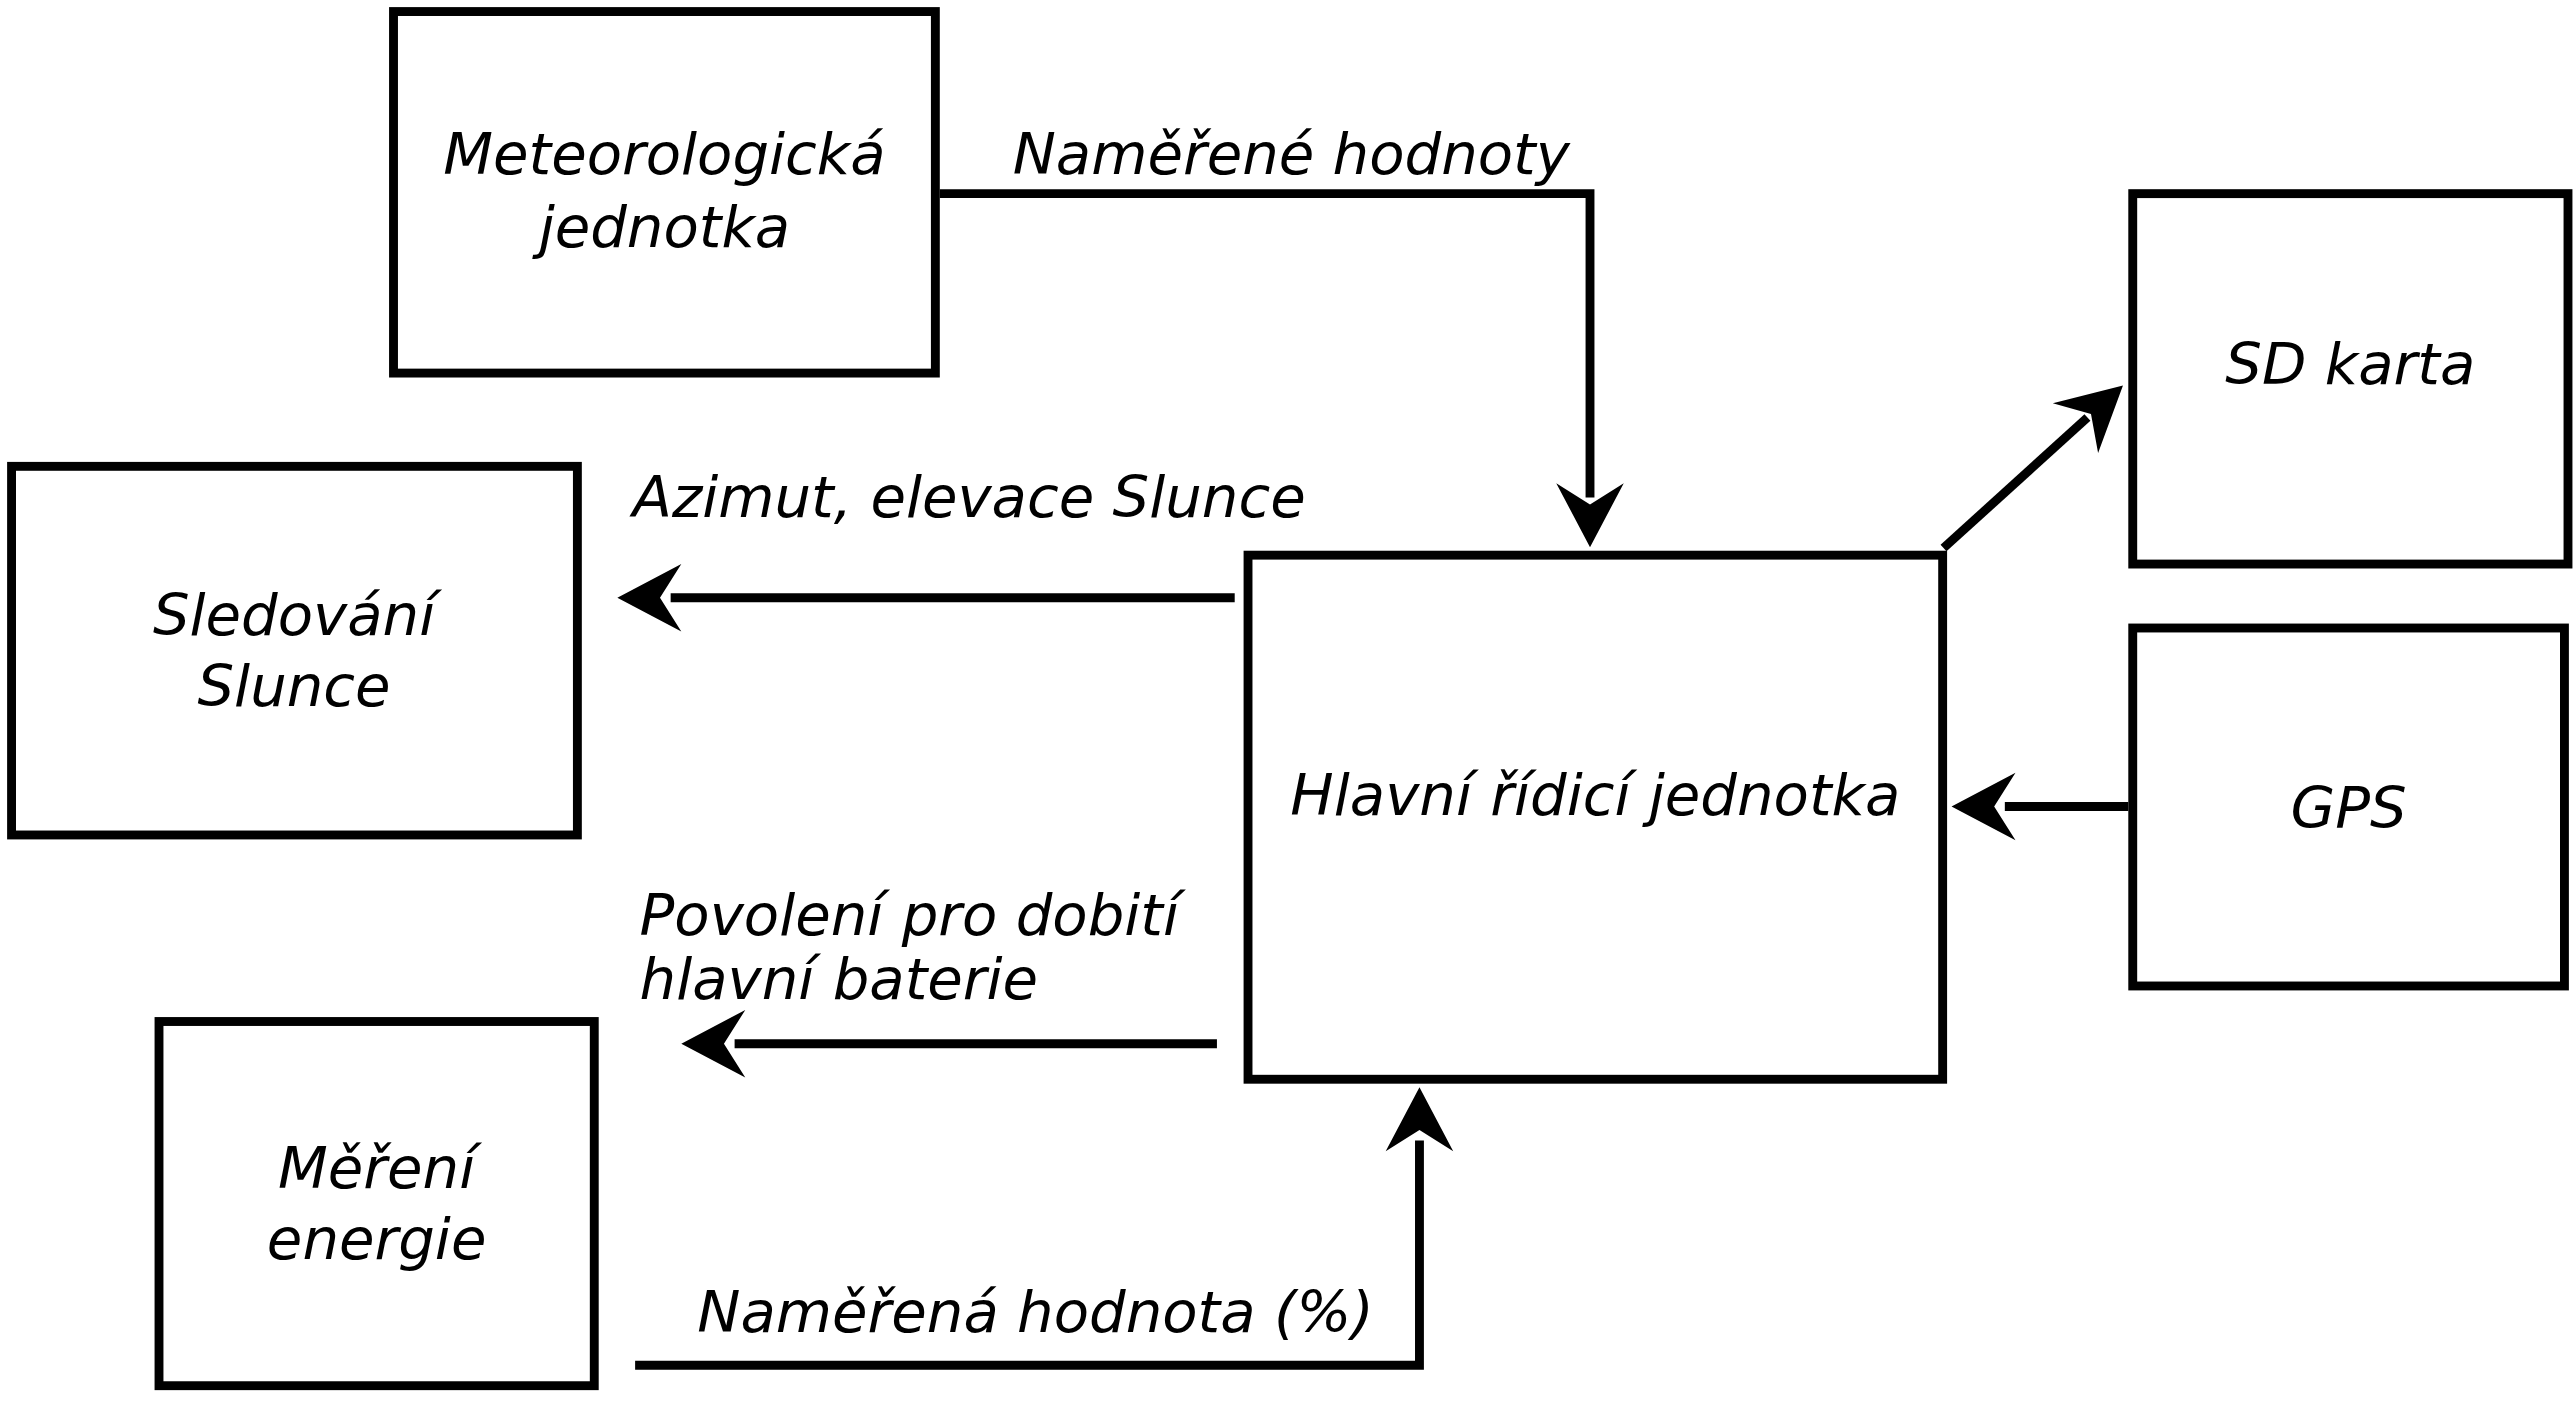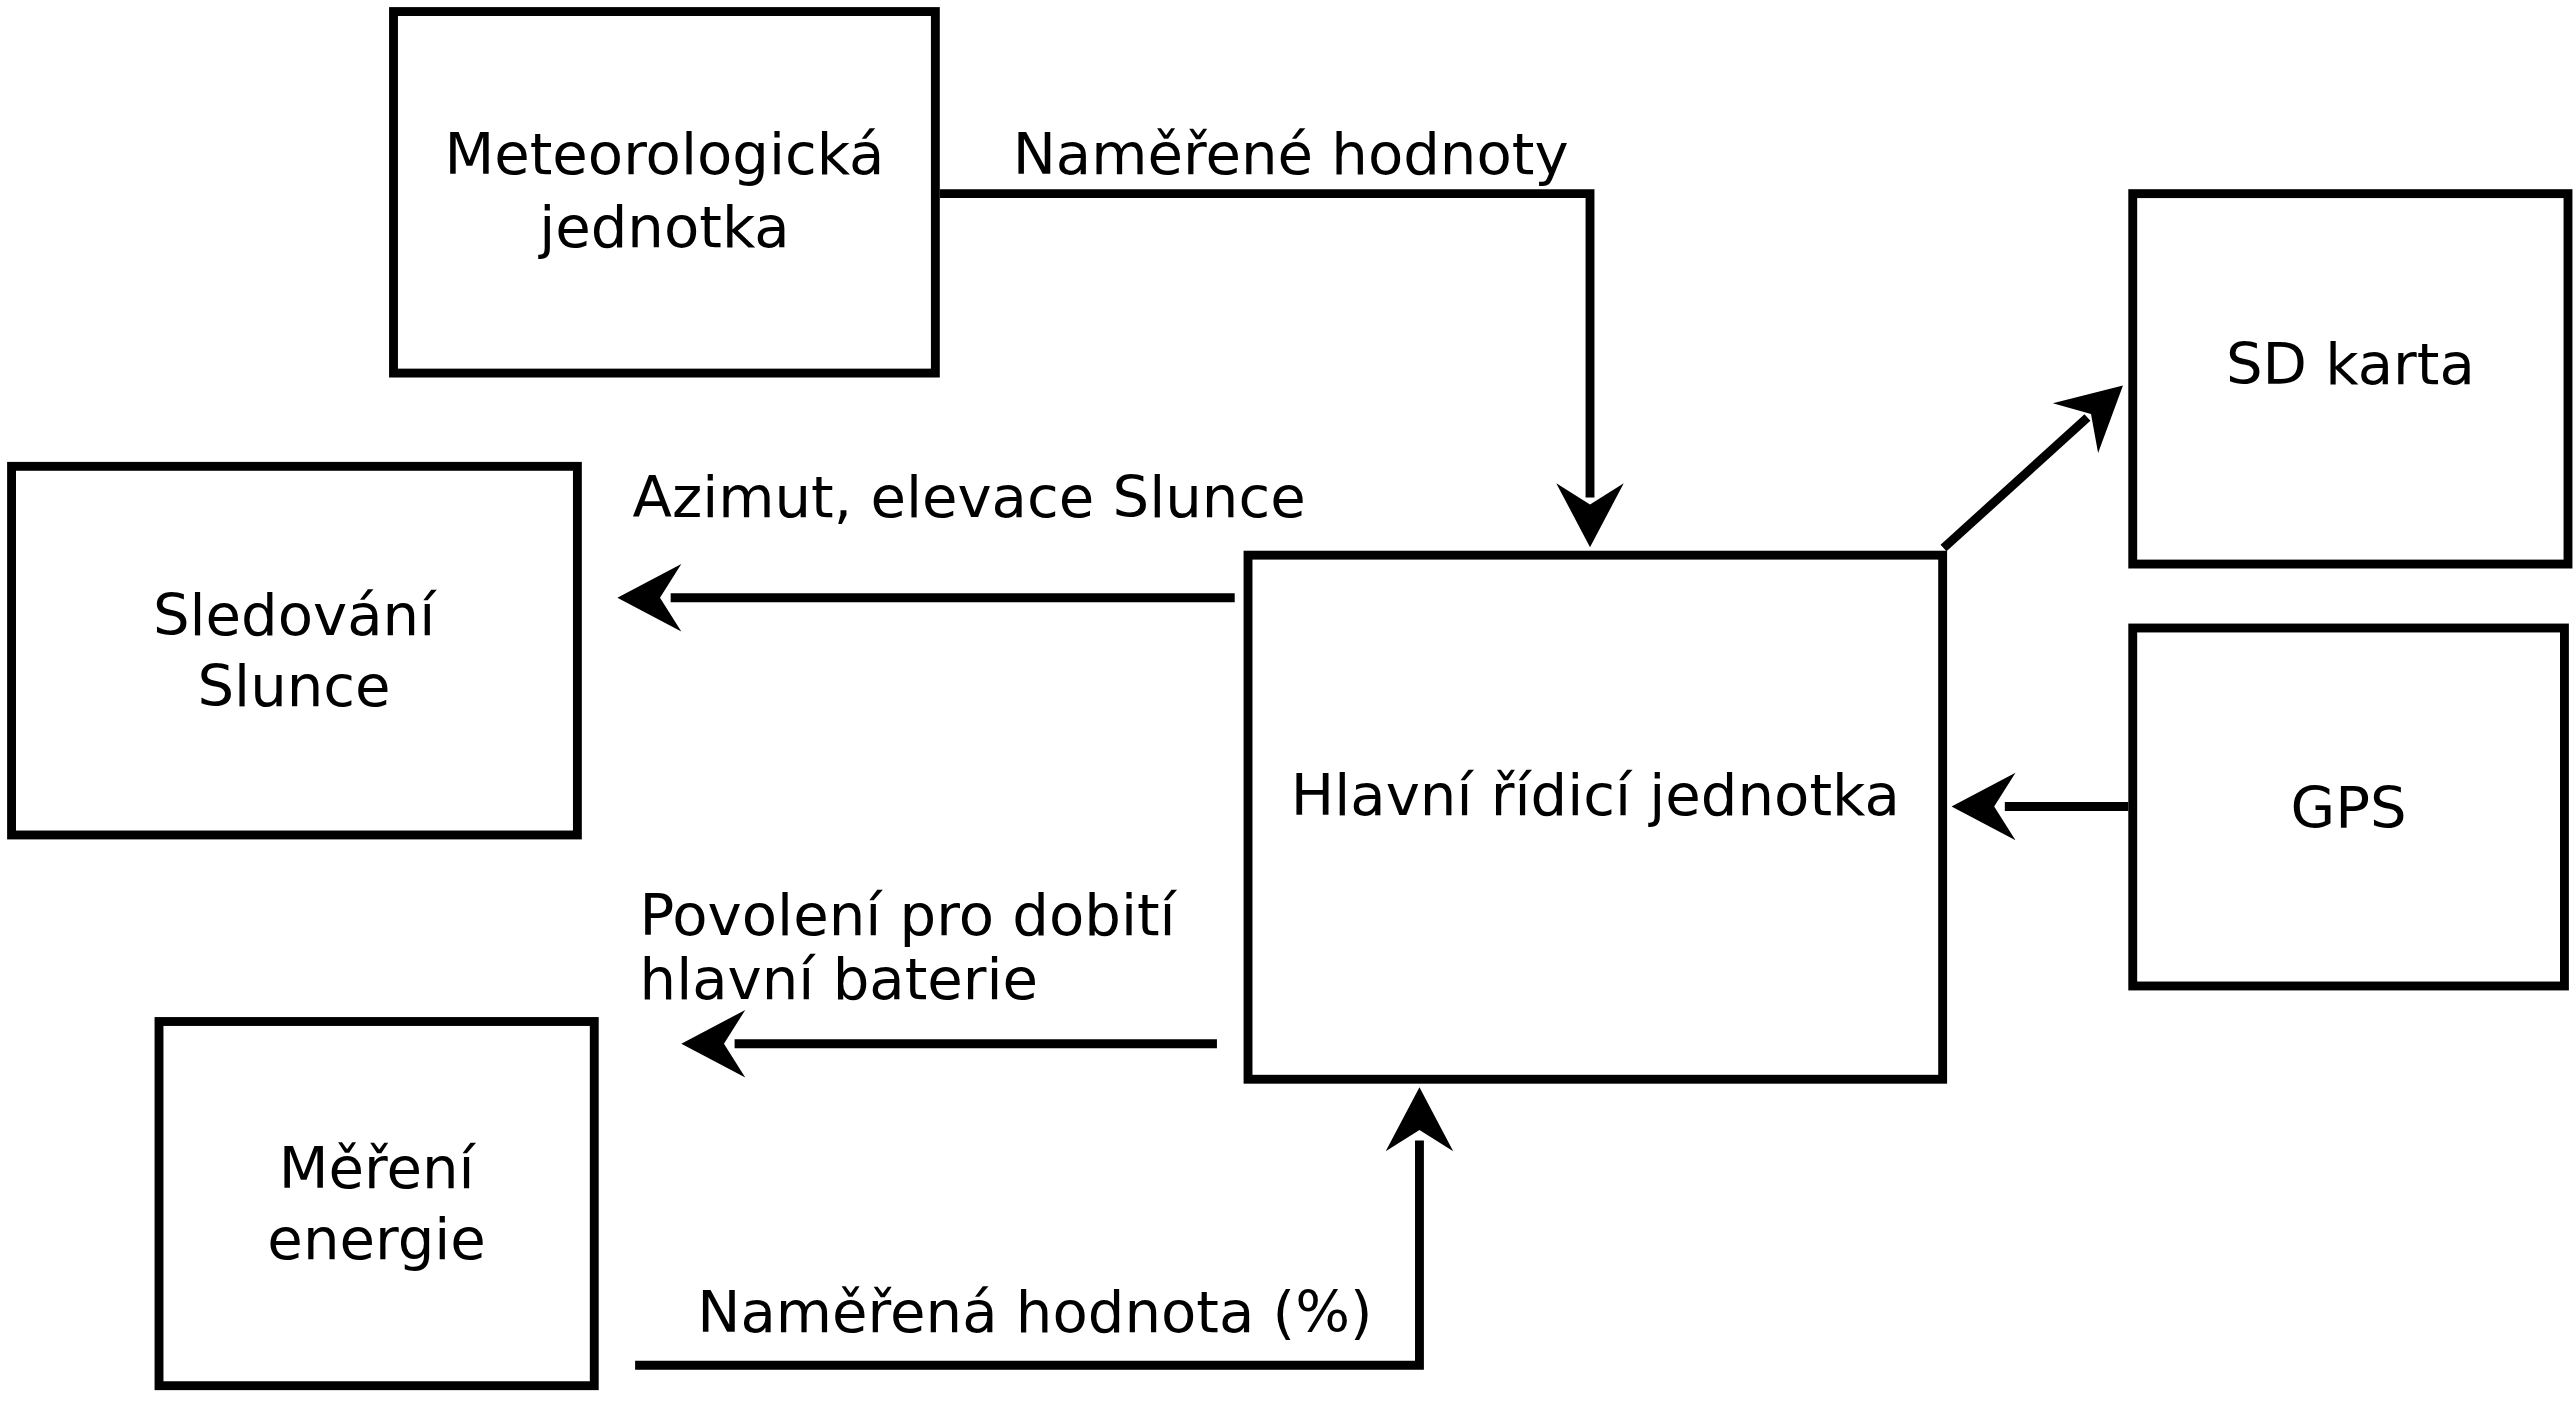--- a/index.html
+++ b/index.html
@@ -3,20 +3,21 @@
 <meta charset="utf-8">
 <style>
   html, body {
     margin: 0;
     padding: 0;
     background: #ffffff;
   }
   .diagram-wrap {
     width: 100%;
     background: #7f1d1d;
+    font-style: italic;
   }
   svg {
     display: block;
     width: 100%;
     height: auto;
     background: #ffffff;
   }
   .node-box {
     fill: #ffffff;
     stroke: #000000;

